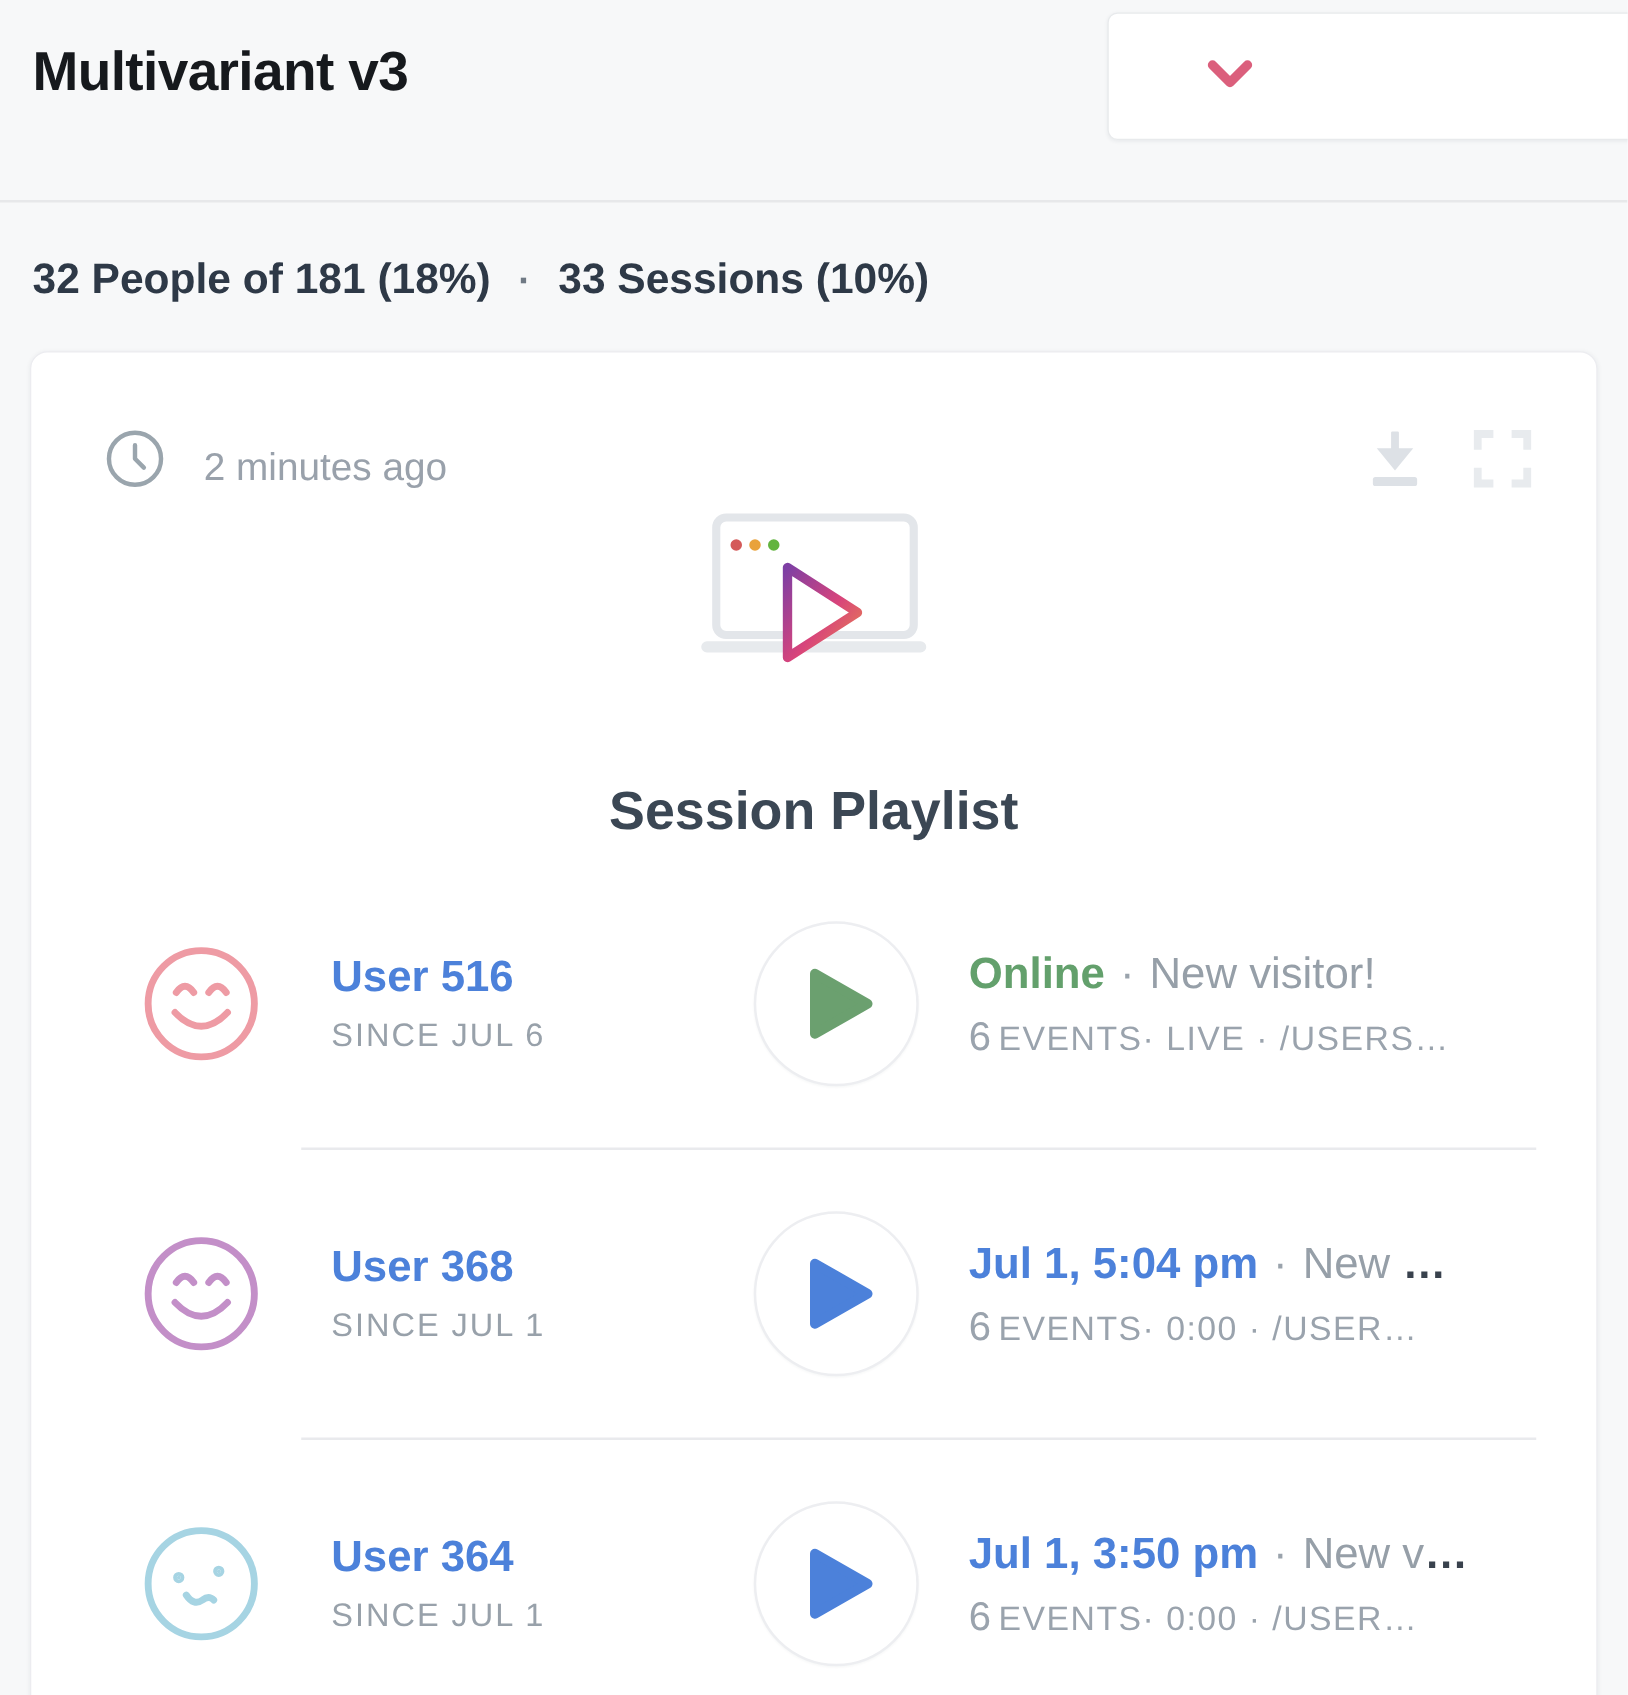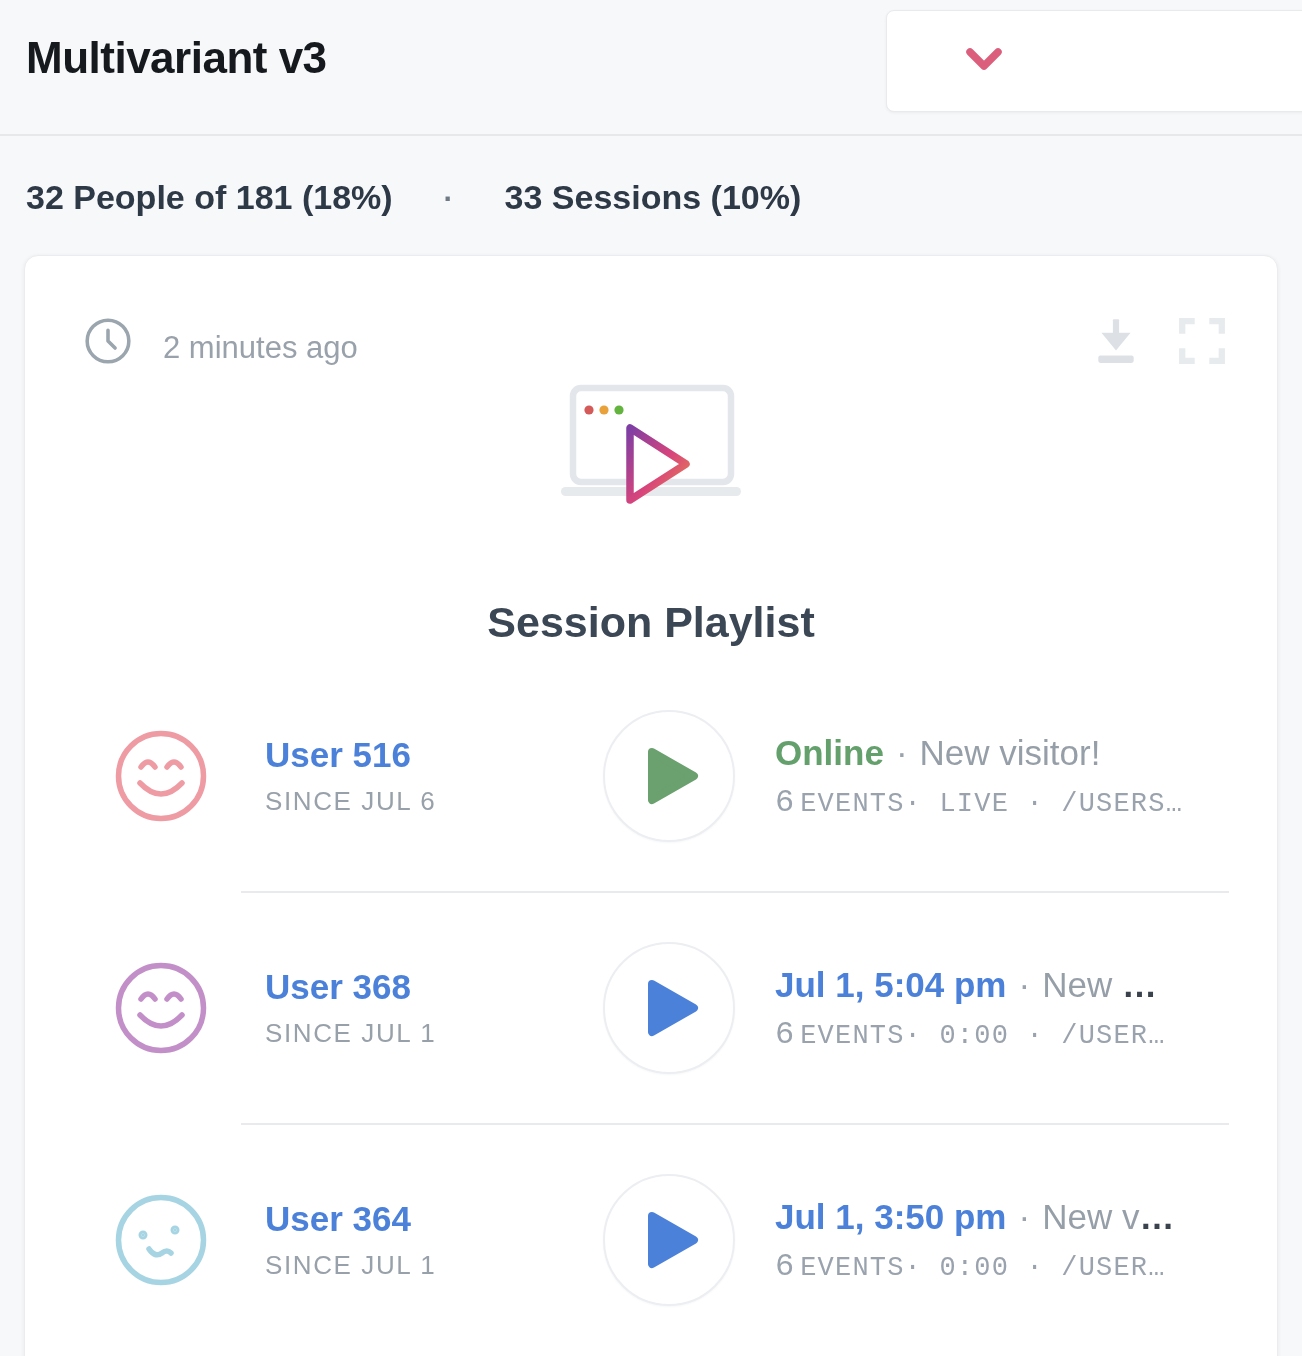--- a/index.html
+++ b/index.html
@@ -5,21 +5,21 @@
   * { margin: 0; padding: 0; box-sizing: border-box; }
   html, body {
     width: 1302px; height: 1356px;
     overflow: hidden;
     background: #f7f8f9;
     font-family: "Liberation Sans", sans-serif;
   }
   
   .top-header {
     position: relative;
-    height: 136px;
+    height: 162px;
     border-bottom: 2px solid #e7e8ea;
   }
   .page-title {
     position: absolute;
     left: 26px; top: 33px;
     font-size: 44px;
     font-weight: 600;
     color: #16191d;
     letter-spacing: -0.5px;
   }
@@ -48,21 +48,20 @@
   .chevron-down { width: 38px; height: 26px; margin-left: 26px; flex: none; }
   .filter-accent { margin-left: 36px; flex: none; }
 
   
   .stats-row {
     padding: 42px 26px 38px 26px;
     font-size: 34px;
     color: #2e3947;
     display: flex;
     align-items: baseline;
-    gap: 29px;
   }
   .stats-people { font-weight: 700; }
   .stats-sep { font-weight: 700; color: #707a85; margin: 0 22px; font-size: 30px; }
   .stats-sessions { font-weight: 600; }
 
   
   .card {
     margin: 0 24px;
     width: 1254px;
     height: 1120px;
@@ -143,21 +142,20 @@
   .status-line1 { font-size: 35px; line-height: 42px; color: #969fa8; }
   .status-primary { font-weight: 600; }
   .status-sep { margin: 0 12px; color: #9aa3ac; }
   .status-ellipsis { font-weight: 700; color: #39424d; letter-spacing: 2px; }
   .status-line2 {
     margin-top: 12px;
     font-size: 27px;
     line-height: 34px;
     color: #9aa3ad;
     letter-spacing: 1.2px;
-    font-family: Liberation Mono, monospace;
   }
   .meta-count { font-size: 32px; letter-spacing: 0; margin-right: 6px; }
   .row-divider {
     height: 2px;
     background: #e9eaed;
     margin-left: 216px;
     margin-right: 48px;
   }
 </style>
 </head>

